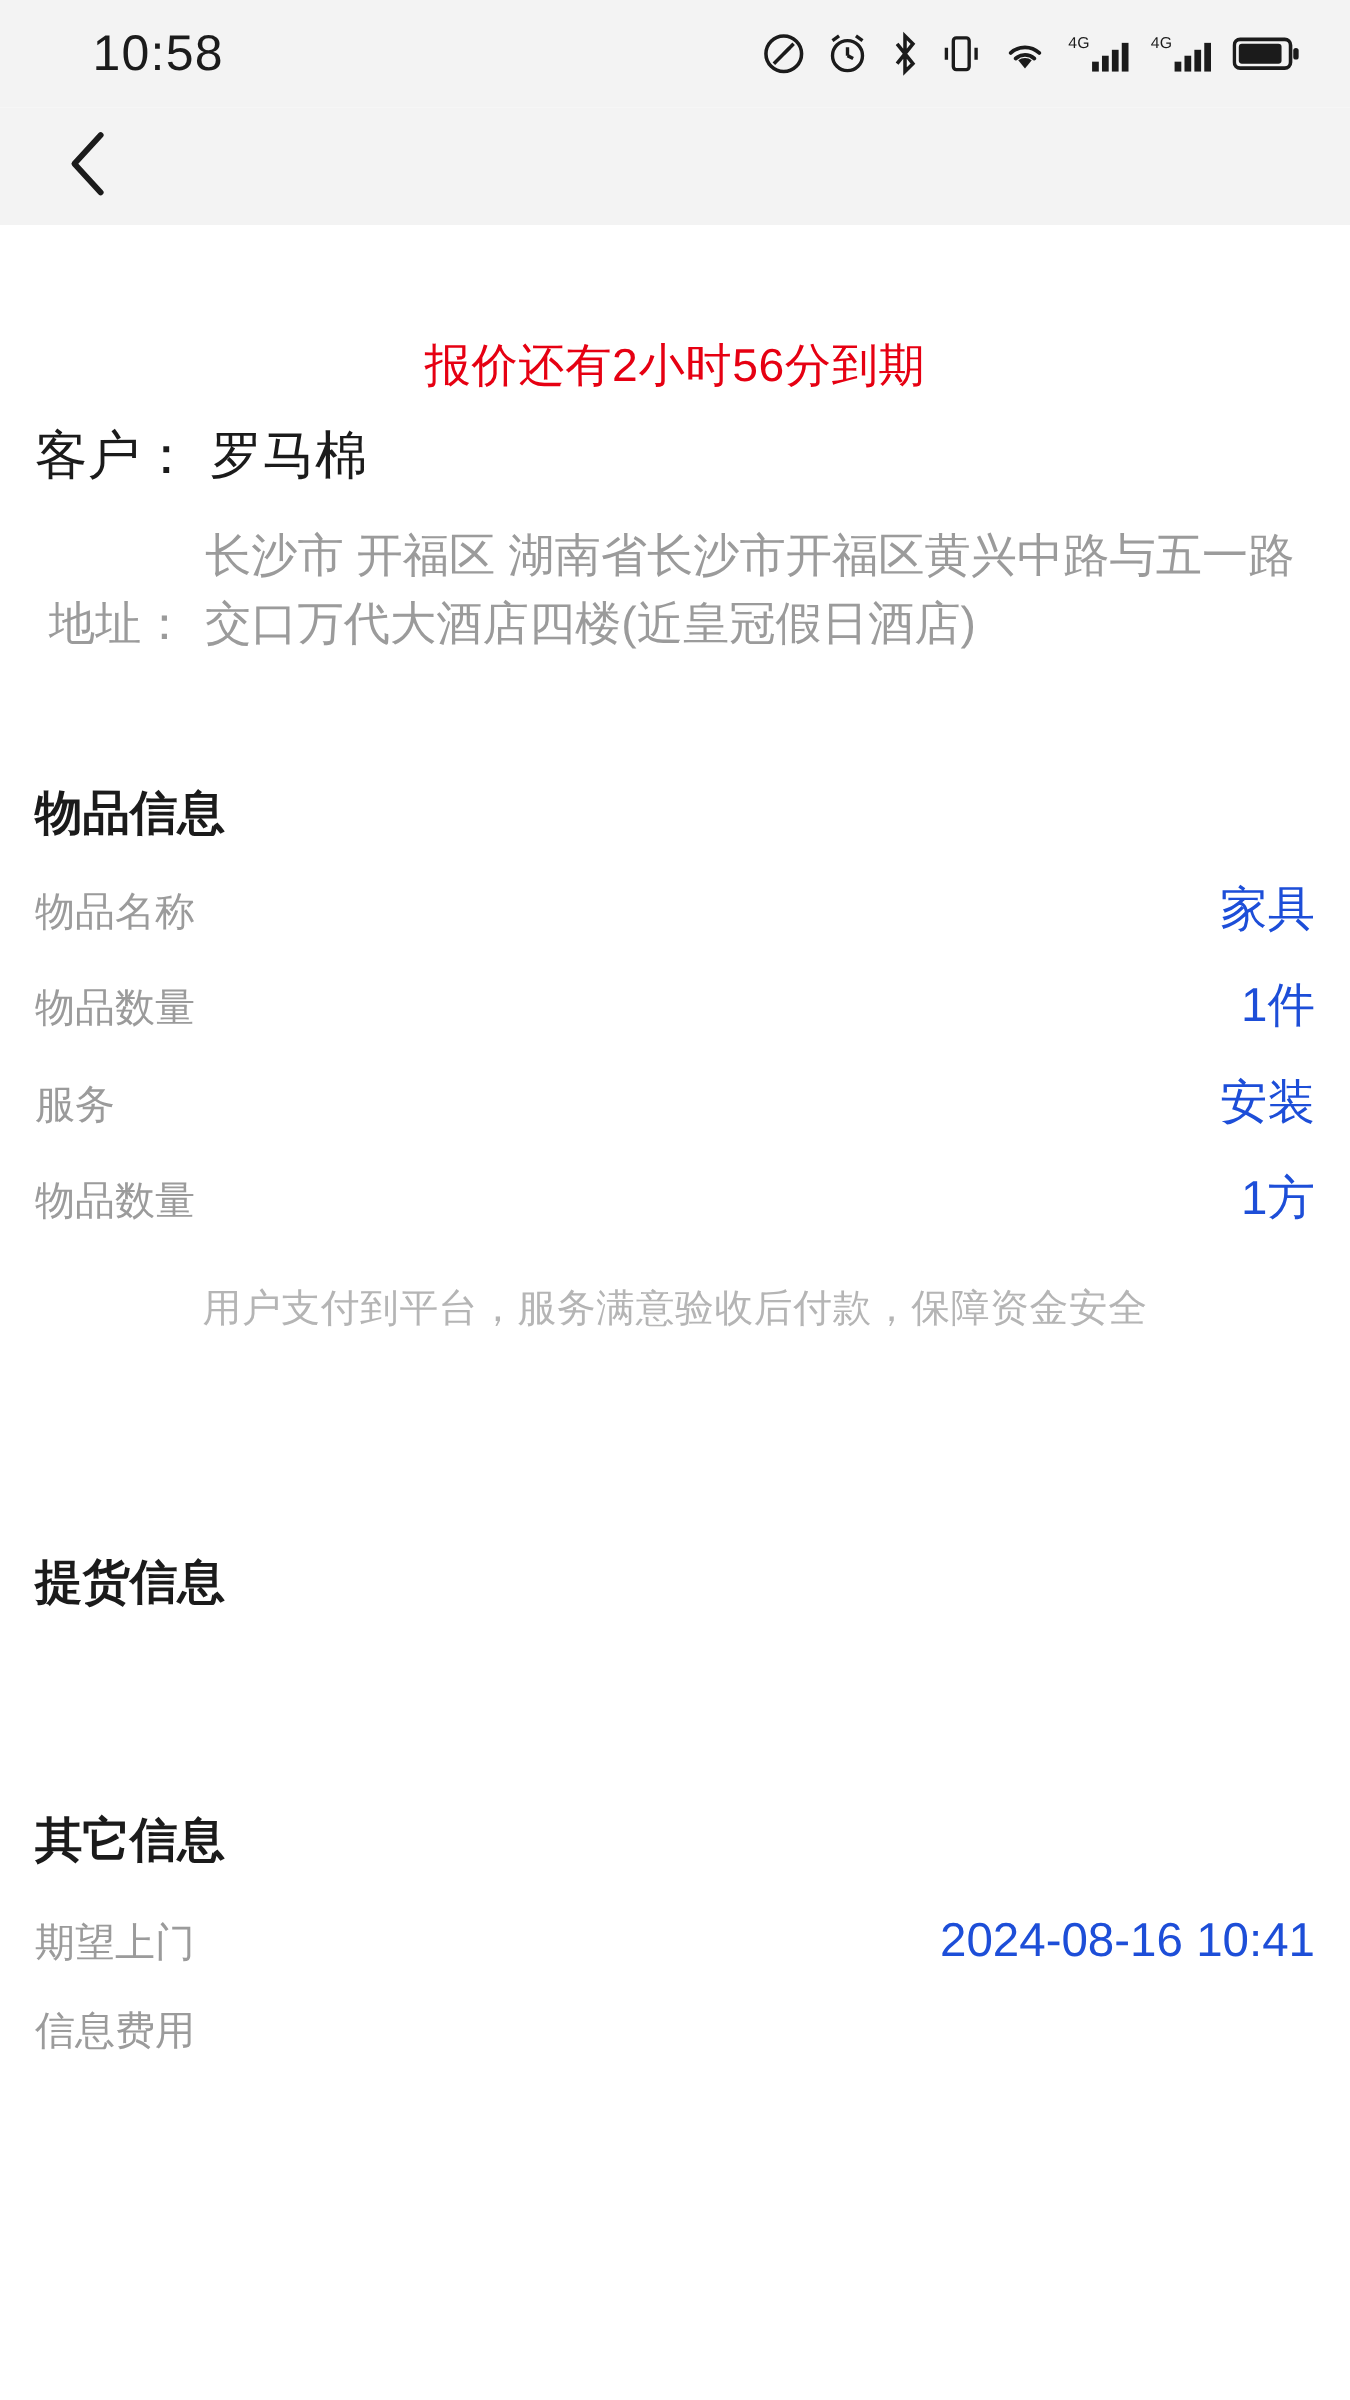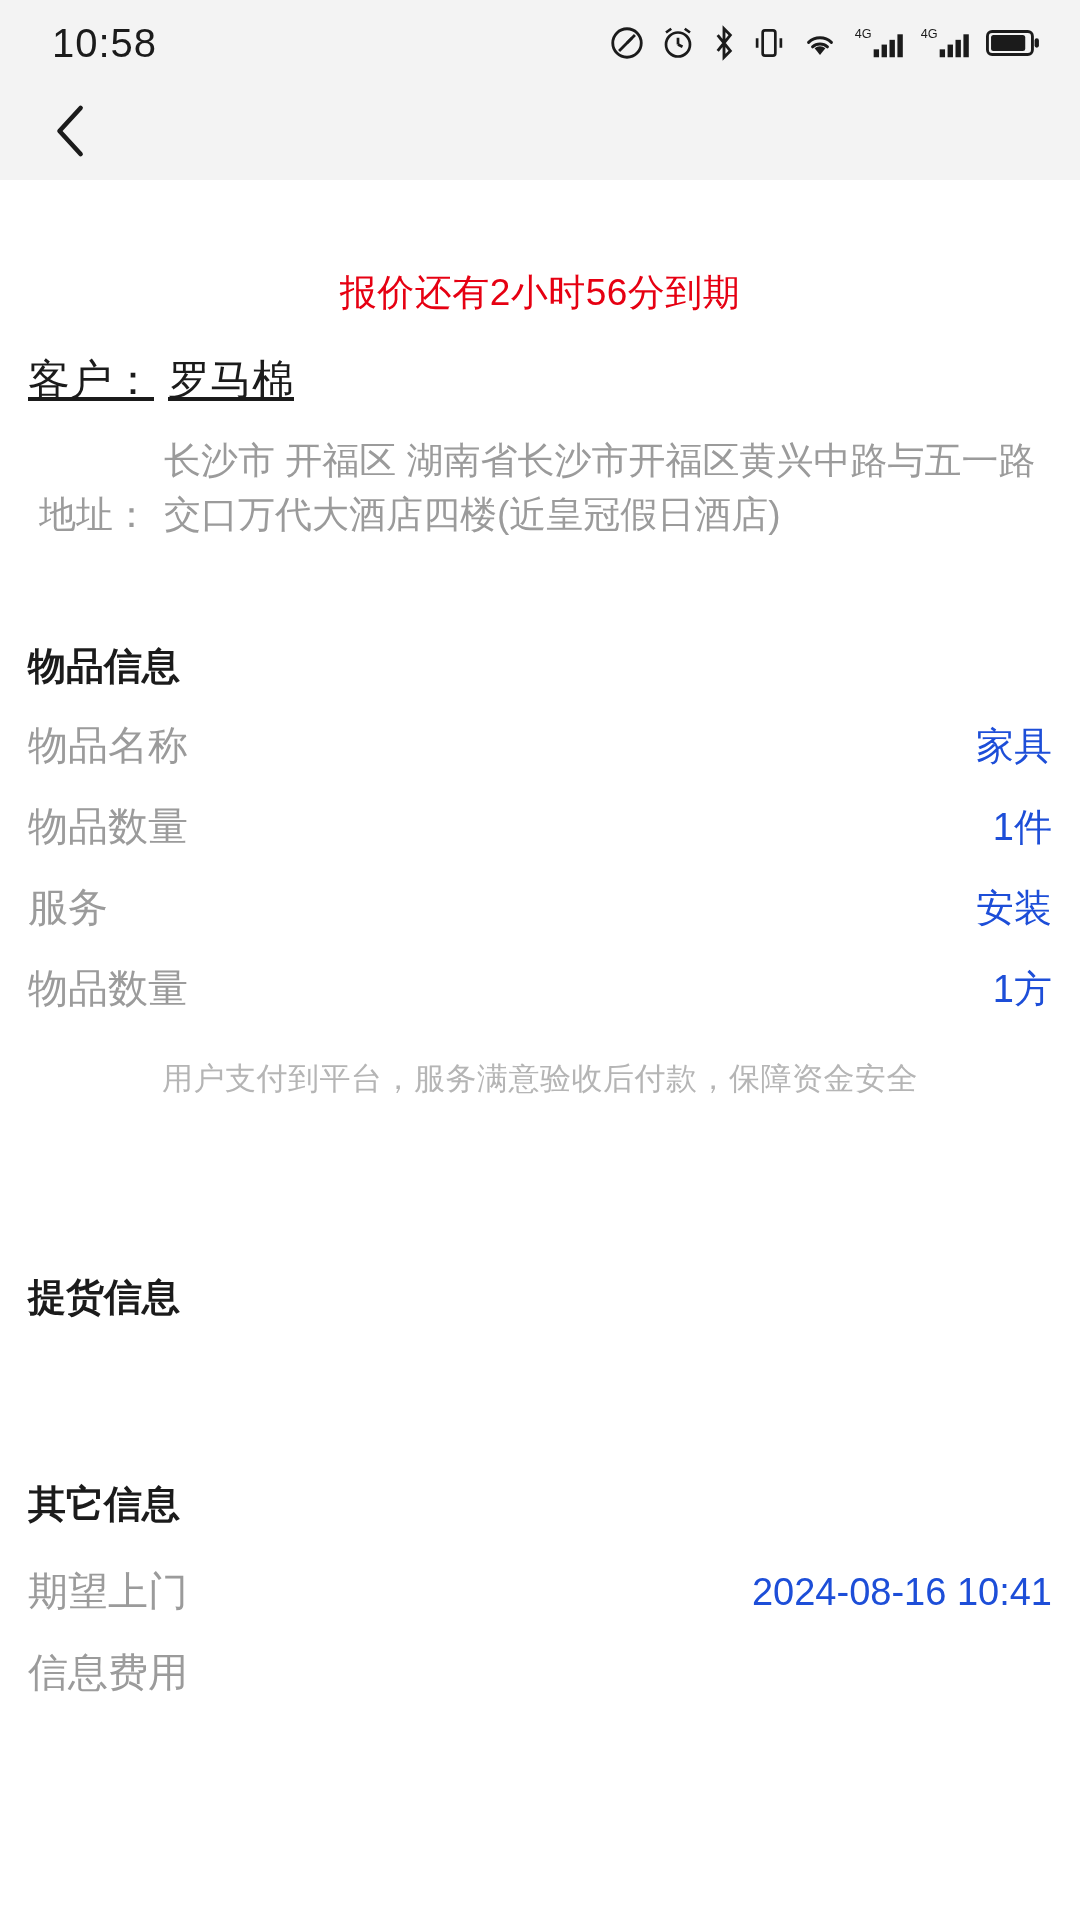--- a/index.html
+++ b/index.html
@@ -11,21 +11,21 @@
     overflow: hidden;
   }
 
   
   .status-bar {
     height: 86px;
     background: #f3f3f3;
     display: flex;
     align-items: center;
     justify-content: space-between;
-    padding: 0 40px 0 52px;
+    padding: 0 40px 0 74px;
   }
   .status-time {
     font-size: 40px;
     color: #1b1b1b;
     letter-spacing: 1px;
   }
   .status-icons {
     display: flex;
     align-items: center;
     gap: 14px;
@@ -57,26 +57,25 @@
 
   .expire-line {
     text-align: center;
     color: #e60012;
     font-size: 37px;
     padding-top: 88px;
     letter-spacing: 0.5px;
   }
 
   .customer-row {
-    margin-top: 34px;
+    margin-top: 18px;
     font-size: 42px;
     color: #1b1b1b;
     display: flex;
     align-items: center;
-    text-decoration: underline;
   }
   .customer-label { color: #1b1b1b; }
   .customer-name { color: #1b1b1b; margin-left: 14px; }
 
   .address-row {
     margin-top: 26px;
     font-size: 37px;
     color: #9b9b9b;
     line-height: 1.45;
     display: flex;
@@ -93,21 +92,21 @@
     margin-top: 100px;
   }
 
   .info-row {
     display: flex;
     align-items: baseline;
     justify-content: space-between;
     margin-top: 26px;
   }
   .info-key {
-    font-size: 40px;
+    font-size: 32px;
     color: #9b9b9b;
   }
   .info-val {
     font-size: 38px;
     color: #1d4ed8;
   }
 
   .notice {
     margin-top: 42px;
     text-align: center;

